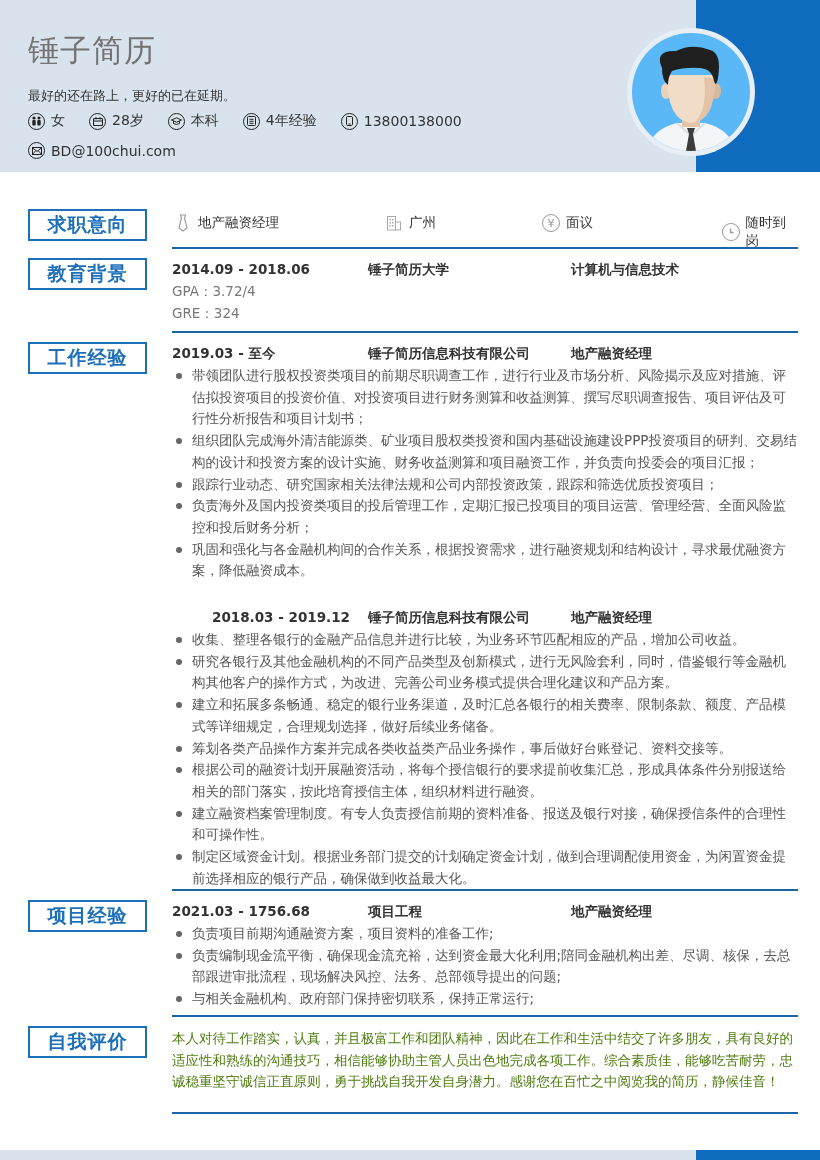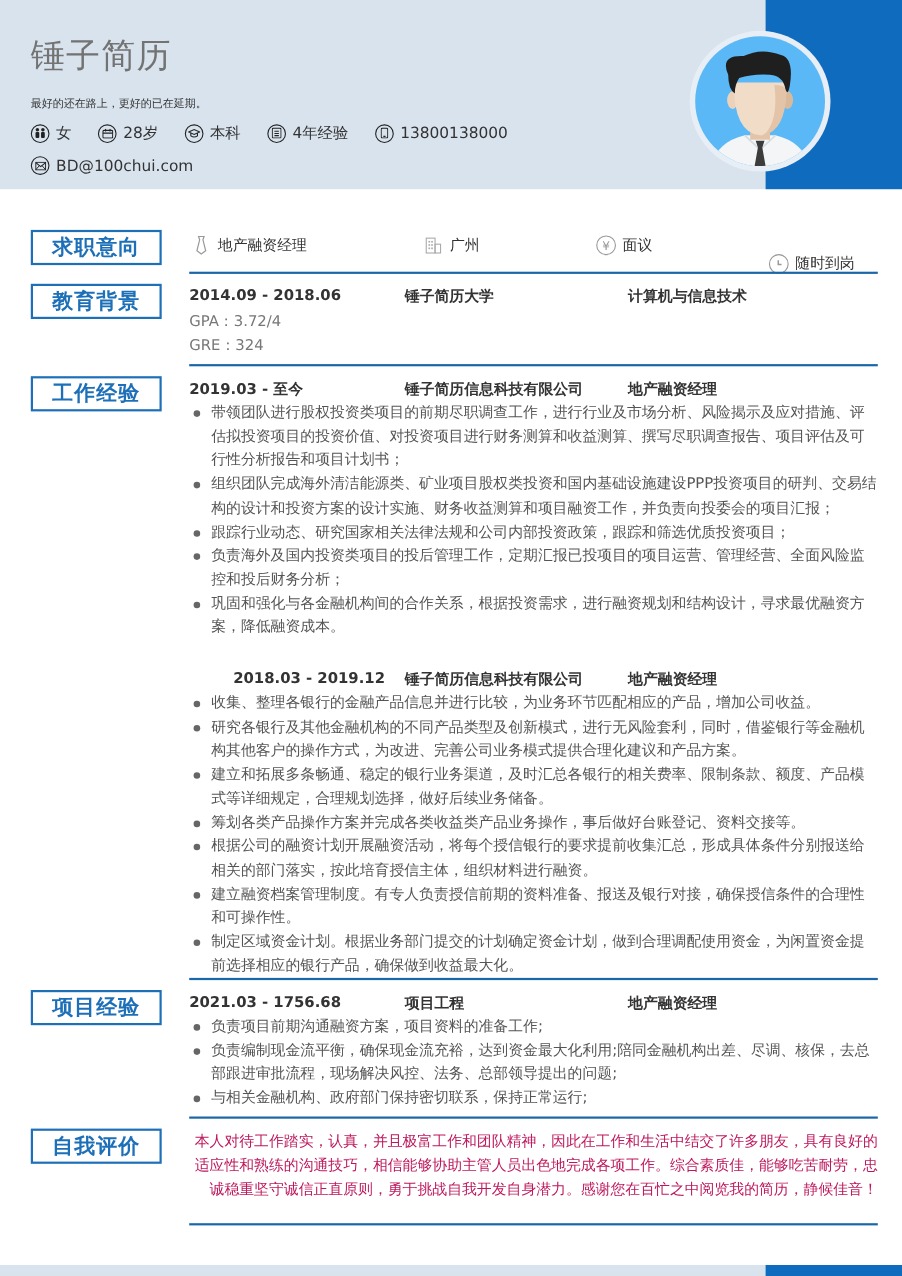--- a/index.html
+++ b/index.html
@@ -3,21 +3,21 @@
 <meta charset="utf-8">
 <style>
   * { box-sizing: border-box; margin: 0; padding: 0; }
   html, body { width: 820px; height: 1160px; background: #ffffff; overflow: hidden; }
   body { font-family: "DejaVu Sans", "Liberation Sans", sans-serif; color: #555; position: relative; }
 
   
   .header { position: absolute; left: 0; top: 0; width: 820px; height: 172px; background: #d9e3ed; }
   .header-accent { position: absolute; right: 0; top: 0; width: 124px; height: 172px; background: #0f6bbd; }
   .title { position: absolute; left: 28px; top: 30px; font-size: 31px; color: #737373; letter-spacing: 1px; font-weight: normal; }
-  .motto { position: absolute; left: 28px; top: 87px; font-size: 10px; color: #333; }
+  .motto { position: absolute; left: 28px; top: 87px; font-size: 13px; color: #333; }
   .info-row { position: absolute; left: 28px; display: flex; align-items: center; font-size: 14px; color: #333; }
   .info-row.r1 { top: 112px; }
   .info-row.r2 { top: 142px; }
   .info-item { display: flex; align-items: center; margin-right: 24px; }
   .info-icon { width: 17px; height: 17px; border: 1.3px solid #222; border-radius: 50%; display: inline-flex; align-items: center; justify-content: center; margin-right: 6px; font-size: 9px; color: #222; line-height: 1; }
 
   .avatar-ring { position: absolute; left: 627px; top: 28px; width: 128px; height: 128px; border-radius: 50%; background: #e7eef5; }
   .avatar { position: absolute; left: 632px; top: 33px; width: 118px; height: 118px; border-radius: 50%; background: #5bb8f6; overflow: hidden; }
 
   
@@ -30,21 +30,21 @@
   .intent-icon.circle { border: 1.5px solid #999; border-radius: 50%; }
 
   .row-head { position: absolute; left: 172px; width: 626px; font-size: 13.5px; font-weight: bold; color: #333; height: 18px; }
   .row-head span { position: absolute; top: 0; white-space: nowrap; }
   .sub { position: absolute; left: 172px; font-size: 13.5px; color: #777; }
 
   .bullets { position: absolute; left: 172px; width: 626px; list-style: none; font-size: 13.5px; color: #555; line-height: 21.7px; }
   .bullets li { position: relative; padding-left: 20px; }
   .bullets li::before { content: ""; position: absolute; left: 4px; top: 8px; width: 6px; height: 6px; border-radius: 50%; background: #666; }
 
-  .para { position: absolute; left: 172px; top: 1028px; width: 626px; font-size: 13.5px; color: #be185d; line-height: 21.5px; text-align: right; }
+  .para { position: absolute; left: 172px; top: 1028px; width: 626px; font-size: 13.5px; color: #4d7c0f; line-height: 21.5px; }
 
   .footer { position: absolute; left: 0; top: 1150px; width: 820px; height: 10px; background: #d9e3ed; }
   .footer-accent { position: absolute; right: 0; top: 1150px; width: 124px; height: 10px; background: #0f6bbd; }
 </style>
 </head>
 <body>
 
 <div class="header"></div>
 <div class="header-accent"></div>
 
@@ -161,21 +161,21 @@
           <rect x="3.5" y="10" width="1.5" height="1.5" fill="#aaa"></rect>
           <rect x="6" y="10" width="1.5" height="1.5" fill="#aaa"></rect>
         </svg>
     </span>
     <span>广州</span>
   </div>
   <div class="intent-item" style="left:370px;">
     <span class="intent-icon circle">¥</span>
     <span>面议</span>
   </div>
-  <div class="intent-item" style="left:527px;margin-top:17px;">
+  <div class="intent-item" style="left:550px;">
     <span class="intent-icon circle">
       <svg width="10" height="10" viewBox="0 0 10 10">
           <path d="M4.5 1.5 V5.5 H7.5" fill="none" stroke="#999" stroke-width="1.3"></path>
         </svg>
     </span>
     <span>随时到岗</span>
   </div>
 </div>
 <div class="rule" style="top:247px;"></div>
 

